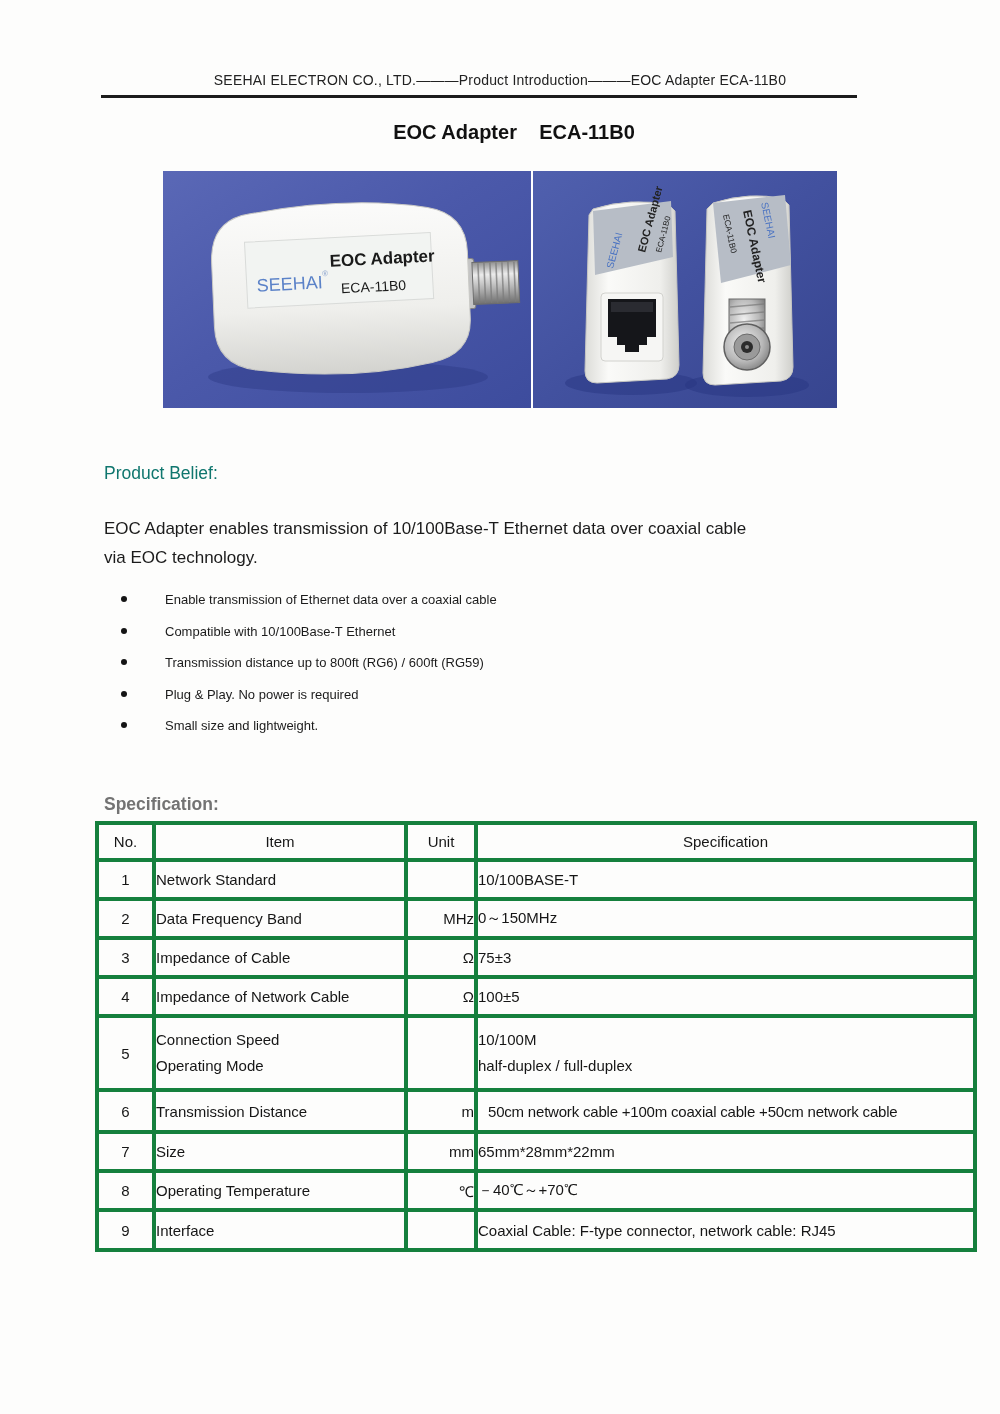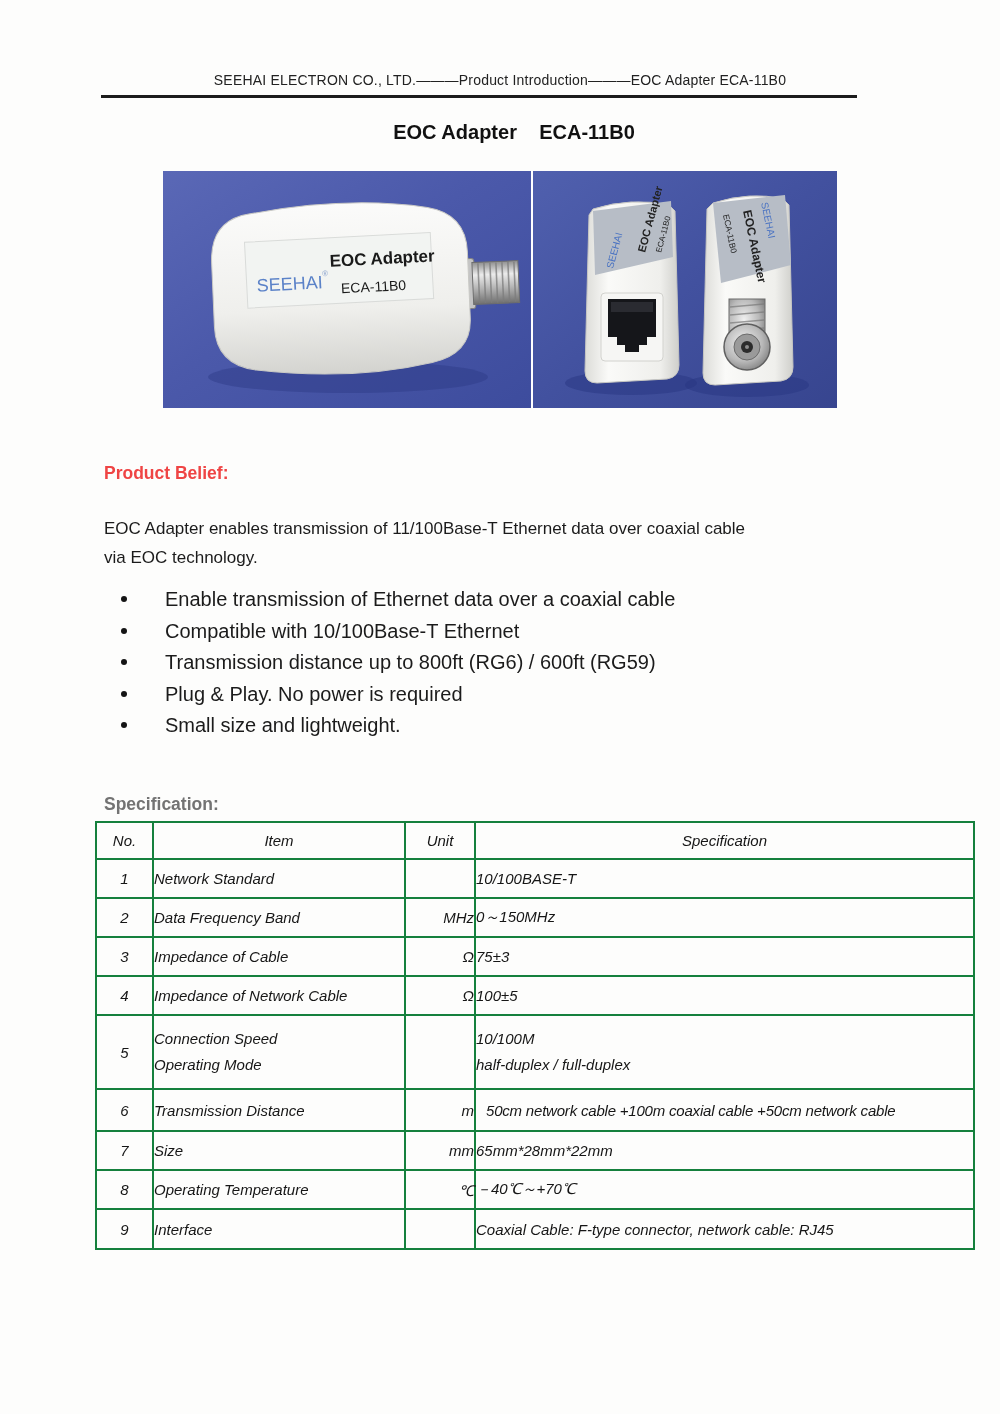--- a/index.html
+++ b/index.html
@@ -37,36 +37,36 @@
 
   
   .photos {
     top:171px; left:163px; width:674px; height:237px;
     display:flex; gap:2px; background:#fff;
   }
 
   
   .belief-heading {
     top:463px; left:104px;
-    font-size:17.5px; font-weight:bold; color:#ef4444;
+    font-size:17.5px; font-weight:normal; color:#0f766e;
   }
   .belief-para {
     top:514px; left:104px; width:810px;
     font-size:17px; line-height:29px; color:#1b1b1b;
   }
   .belief-para span { display:block; }
 
   .bullets {
     top:589px; left:120px; width:720px;
     list-style:none;
   }
   .bullets li {
     position:relative;
     padding-left:45px;
-    font-size:20px; line-height:21px;
+    font-size:13px; line-height:21px;
     margin-bottom:10.5px;
     color:#1b1b1b;
   }
   .bullets li .dot {
     position:absolute; left:1px; top:7px;
     width:6px; height:6px; border-radius:50%;
     background:#141414;
   }
 
   
@@ -76,25 +76,24 @@
   }
   table.spec {
     position:absolute;
     top:821px; left:95px;
     border-collapse:collapse;
     table-layout:fixed;
     width:878px;
     font-size:15px; color:#161616;
   }
   table.spec th, table.spec td {
-    border:2px solid #15803d;
+    border:4px solid #15803d;
     vertical-align:middle;
     background:#fdfdfc;
     overflow:visible;
-    font-style:italic;
   }
   table.spec th { font-weight:normal; text-align:center; height:37px; }
   table.spec td { height:39px; }
   td.c-no   { text-align:center; }
   td.c-item { text-align:left; padding-left:0; }
   td.c-unit { text-align:right; }
   td.c-spec { text-align:left; padding-left:0; }
   tr.row-5 td { height:74px; }
   tr.row-6 td { height:42px; }
   tr.row-9 td { height:40px; }
@@ -216,21 +215,21 @@
         <circle cx="48" cy="160" r="13" fill="#9a9a9a" stroke="#6b6b6b" stroke-width="1"></circle>
         <circle cx="48" cy="160" r="6" fill="#2b2b2b"></circle>
         <circle cx="48" cy="160" r="2" fill="#8d8d8d"></circle>
       </g>
     </g>
   </svg>
 </div>
 
 <div class="abs belief-heading">Product Belief:</div>
 <div class="abs belief-para">
-  <span>EOC Adapter enables transmission of 11/100Base-T Ethernet data over coaxial cable</span>
+  <span>EOC Adapter enables transmission of 10/100Base-T Ethernet data over coaxial cable</span>
   <span>via EOC technology.</span>
 </div>
 
 <ul class="abs bullets">
   <li><span class="dot"></span><span>Enable transmission of Ethernet data over a coaxial cable</span></li>
   <li><span class="dot"></span><span>Compatible with 10/100Base-T Ethernet</span></li>
   <li><span class="dot"></span><span>Transmission distance up to 800ft (RG6) / 600ft (RG59)</span></li>
   <li><span class="dot"></span><span>Plug &amp; Play. No power is required</span></li>
   <li><span class="dot"></span><span>Small size and lightweight.</span></li>
 </ul>

